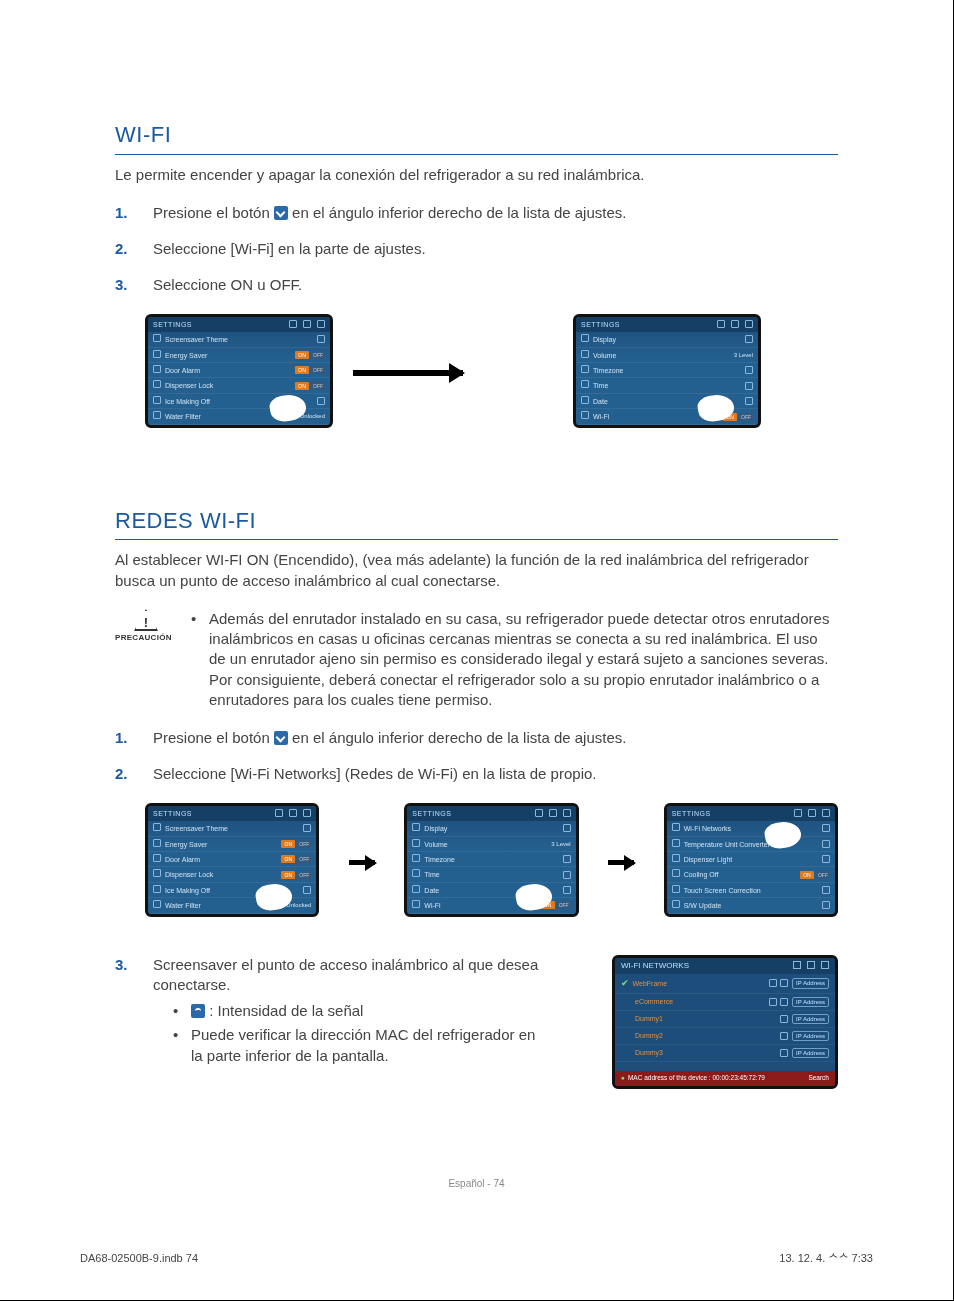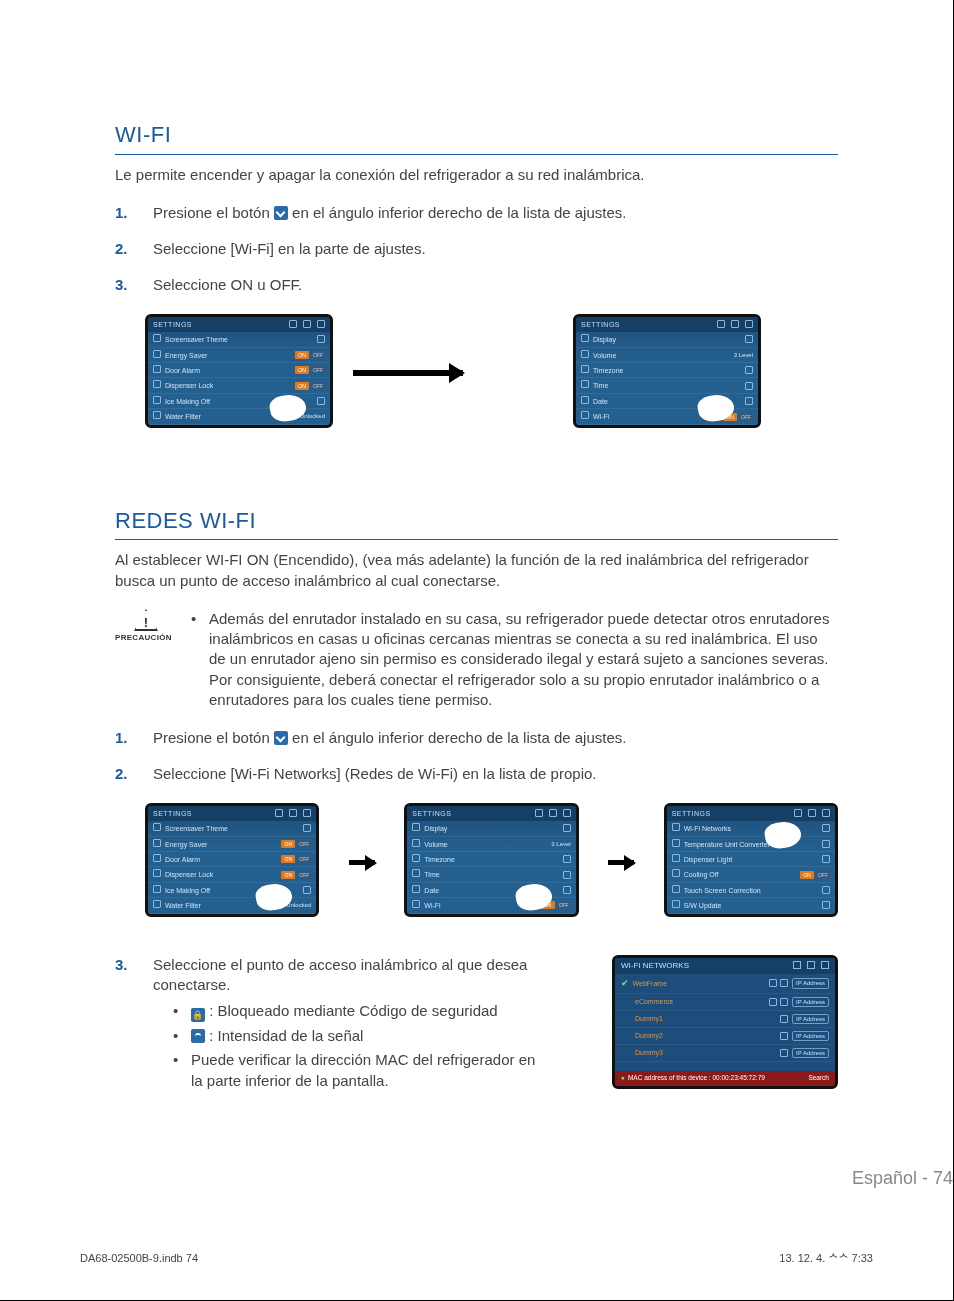--- a/index.html
+++ b/index.html
@@ -209,23 +209,23 @@
   .net-screen .nrow .sigs{display:flex;gap:3px;margin-right:4px;}
   .net-screen .nrow .sigs span{display:inline-block;width:8px;height:8px;border:1px solid #8ab8df;border-radius:1px;}
   .net-screen .nrow .chk{color:#7fe07f;margin-right:4px;font-size:9px;}
   .net-screen .footer{position:absolute;bottom:0;left:0;right:0;background:#8b1a1a;padding:3px 6px;display:flex;justify-content:space-between;color:#fff;font-size:6.5px;}
   .net-screen .footer .dot{color:#6ee06e;margin-right:3px;}
 
   .page-footer{
     position:absolute;
     bottom:110px;
     left:0;right:0;
-    text-align:right;
+    text-align:center;
     color:#888;
-    font-size:18px;
+    font-size:10px;
   }
   .file-footer{
     position:absolute;
     bottom:34px;
     left:80px;right:80px;
     display:flex;
     justify-content:space-between;
     font-size:11px;
     color:#444;
   }
@@ -503,23 +503,22 @@
 </div>
 
 <div style="height:10px;"></div>
 
 <div class="step3-row">
   <div class="left">
     <ol class="steps" style="margin-bottom:6px;">
       <li>
         <span class="num">3.</span>
         <span class="txt">
-          <span>Seleccione el punto de acceso inalámbrico al que desea conectarse.</span>
+          <span>Screensaver el punto de acceso inalámbrico al que desea conectarse.</span>
           <ul class="sub-bullets">
-            <li><span class="icon-lock">🔒</span><span> : Bloqueado mediante Código de seguridad</span></li>
             <li><span class="icon-signal"></span><span> : Intensidad de la señal</span></li>
             <li>Puede verificar la dirección MAC del refrigerador en la parte inferior de la pantalla.</li>
           </ul>
         </span>
       </li>
     </ol>
   </div>
   <div class="net-screen">
     <div class="hdr">
         <span>WI-FI NETWORKS</span>

